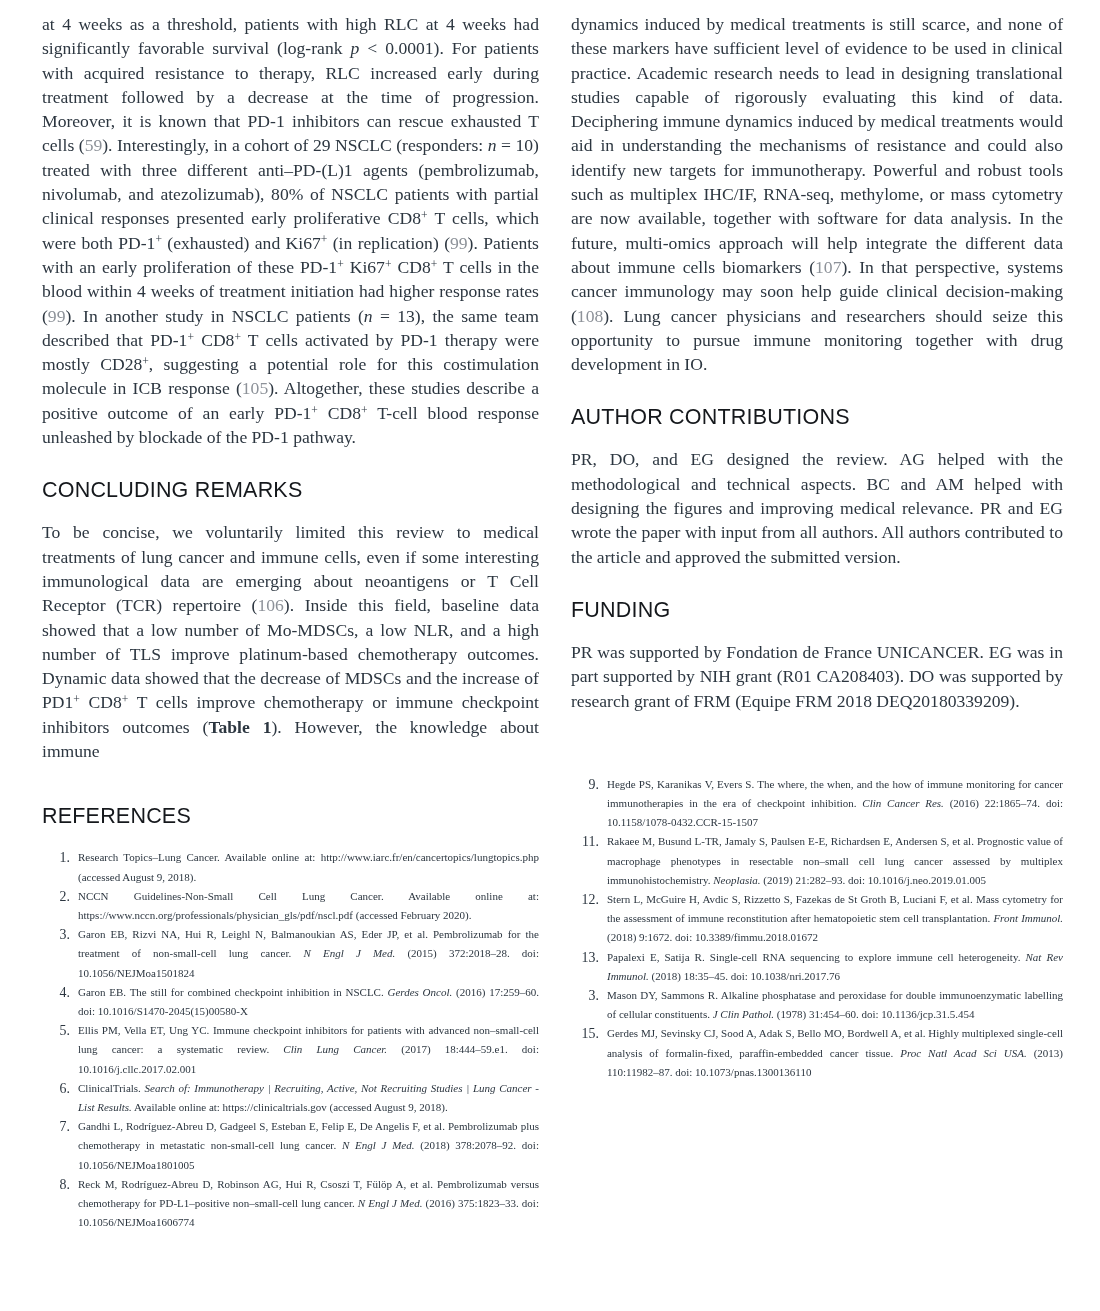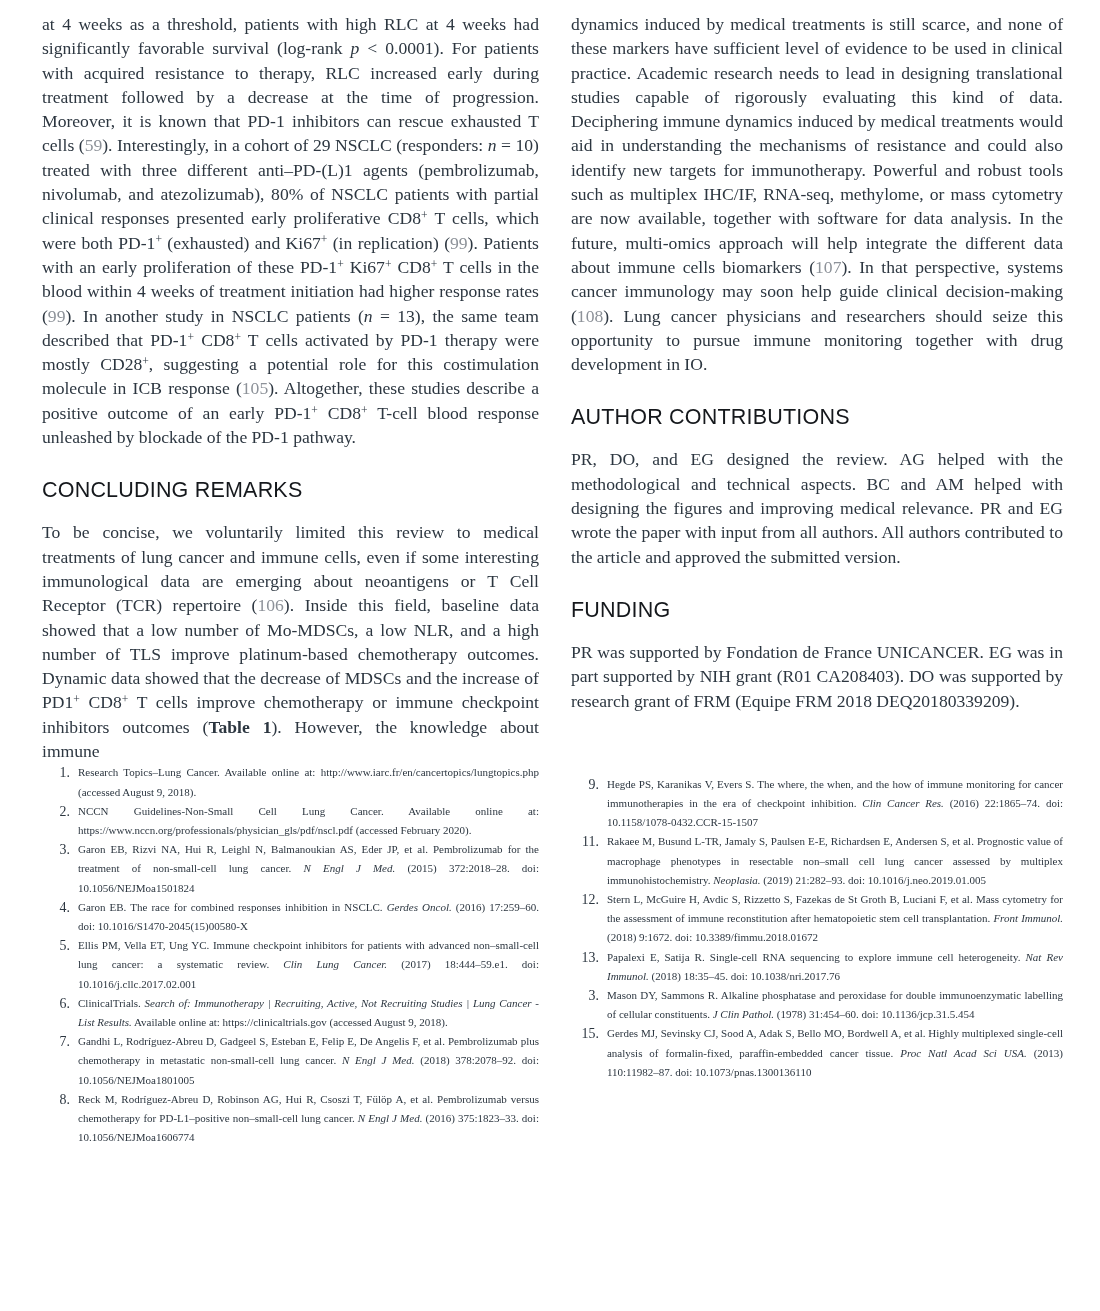--- a/index.html
+++ b/index.html
@@ -64,37 +64,38 @@
 
 <div class="page">
 
   <div class="col">
     <p class="body-par"><span>at 4 weeks as a threshold, patients with high RLC at 4 weeks had significantly favorable survival (log-rank </span><span class="it">p</span><span> &lt; 0.0001). For patients with acquired resistance to therapy, RLC increased early during treatment followed by a decrease at the time of progression. Moreover, it is known that PD-1 inhibitors can rescue exhausted T cells (</span><span class="cit">59</span><span>). Interestingly, in a cohort of 29 NSCLC (responders: </span><span class="it">n</span><span> = 10) treated with three different anti–PD-(L)1 agents (pembrolizumab, nivolumab, and atezolizumab), 80% of NSCLC patients with partial clinical responses presented early proliferative CD8</span><span class="sup">+</span><span> T cells, which were both PD-1</span><span class="sup">+</span><span> (exhausted) and Ki67</span><span class="sup">+</span><span> (in replication) (</span><span class="cit">99</span><span>). Patients with an early proliferation of these PD-1</span><span class="sup">+</span><span> Ki67</span><span class="sup">+</span><span> CD8</span><span class="sup">+</span><span> T cells in the blood within 4 weeks of treatment initiation had higher response rates (</span><span class="cit">99</span><span>). In another study in NSCLC patients (</span><span class="it">n</span><span> = 13), the same team described that PD-1</span><span class="sup">+</span><span> CD8</span><span class="sup">+</span><span> T cells activated by PD-1 therapy were mostly CD28</span><span class="sup">+</span><span>, suggesting a potential role for this costimulation molecule in ICB response (</span><span class="cit">105</span><span>). Altogether, these studies describe a positive outcome of an early PD-1</span><span class="sup">+</span><span> CD8</span><span class="sup">+</span><span> T-cell blood response unleashed by blockade of the PD-1 pathway.</span></p>
 
     <h2 class="sec-head">CONCLUDING REMARKS</h2>
 
     <p class="body-par"><span>To be concise, we voluntarily limited this review to medical treatments of lung cancer and immune cells, even if some interesting immunological data are emerging about neoantigens or T Cell Receptor (TCR) repertoire (</span><span class="cit">106</span><span>). Inside this field, baseline data showed that a low number of Mo-MDSCs, a low NLR, and a high number of TLS improve platinum-based chemotherapy outcomes. Dynamic data showed that the decrease of MDSCs and the increase of PD1</span><span class="sup">+</span><span> CD8</span><span class="sup">+</span><span> T cells improve chemotherapy or immune checkpoint inhibitors outcomes (</span><span class="bd">Table 1</span><span>). However, the knowledge about immune</span></p>
 
+    <h2 class="sec-head refs-head">REFERENCES</h2>
 
     <div class="ref-list">
         <div class="ref-item">
           <span class="ref-num">1.</span>
           <span class="ref-text"><span>Research Topics–Lung Cancer. Available online at: http://www.iarc.fr/en/cancertopics/lungtopics.php (accessed August 9, 2018).</span></span>
         </div>
         <div class="ref-item">
           <span class="ref-num">2.</span>
           <span class="ref-text"><span>NCCN Guidelines-Non-Small Cell Lung Cancer. Available online at: https://www.nccn.org/professionals/physician_gls/pdf/nscl.pdf (accessed February 2020).</span></span>
         </div>
         <div class="ref-item">
           <span class="ref-num">3.</span>
           <span class="ref-text"><span>Garon EB, Rizvi NA, Hui R, Leighl N, Balmanoukian AS, Eder JP, et al. Pembrolizumab for the treatment of non-small-cell lung cancer. </span><span class="it">N Engl J Med.</span><span> (2015) 372:2018–28. doi: 10.1056/NEJMoa1501824</span></span>
         </div>
         <div class="ref-item">
           <span class="ref-num">4.</span>
-          <span class="ref-text"><span>Garon EB. The race for combined responses inhibition in NSCLC. </span><span class="it">Gerdes Oncol.</span><span> (2016) 17:259–60. doi: 10.1016/S1470-2045(15)00580-X</span></span>
+          <span class="ref-text"><span>Garon EB. The still for combined checkpoint inhibition in NSCLC. </span><span class="it">Gerdes Oncol.</span><span> (2016) 17:259–60. doi: 10.1016/S1470-2045(15)00580-X</span></span>
         </div>
         <div class="ref-item">
           <span class="ref-num">5.</span>
           <span class="ref-text"><span>Ellis PM, Vella ET, Ung YC. Immune checkpoint inhibitors for patients with advanced non–small-cell lung cancer: a systematic review. </span><span class="it">Clin Lung Cancer.</span><span> (2017) 18:444–59.e1. doi: 10.1016/j.cllc.2017.02.001</span></span>
         </div>
         <div class="ref-item">
           <span class="ref-num">6.</span>
           <span class="ref-text"><span>ClinicalTrials. </span><span class="it">Search of: Immunotherapy | Recruiting, Active, Not Recruiting Studies | Lung Cancer - List Results.</span><span> Available online at: https://clinicaltrials.gov (accessed August 9, 2018).</span></span>
         </div>
         <div class="ref-item">

